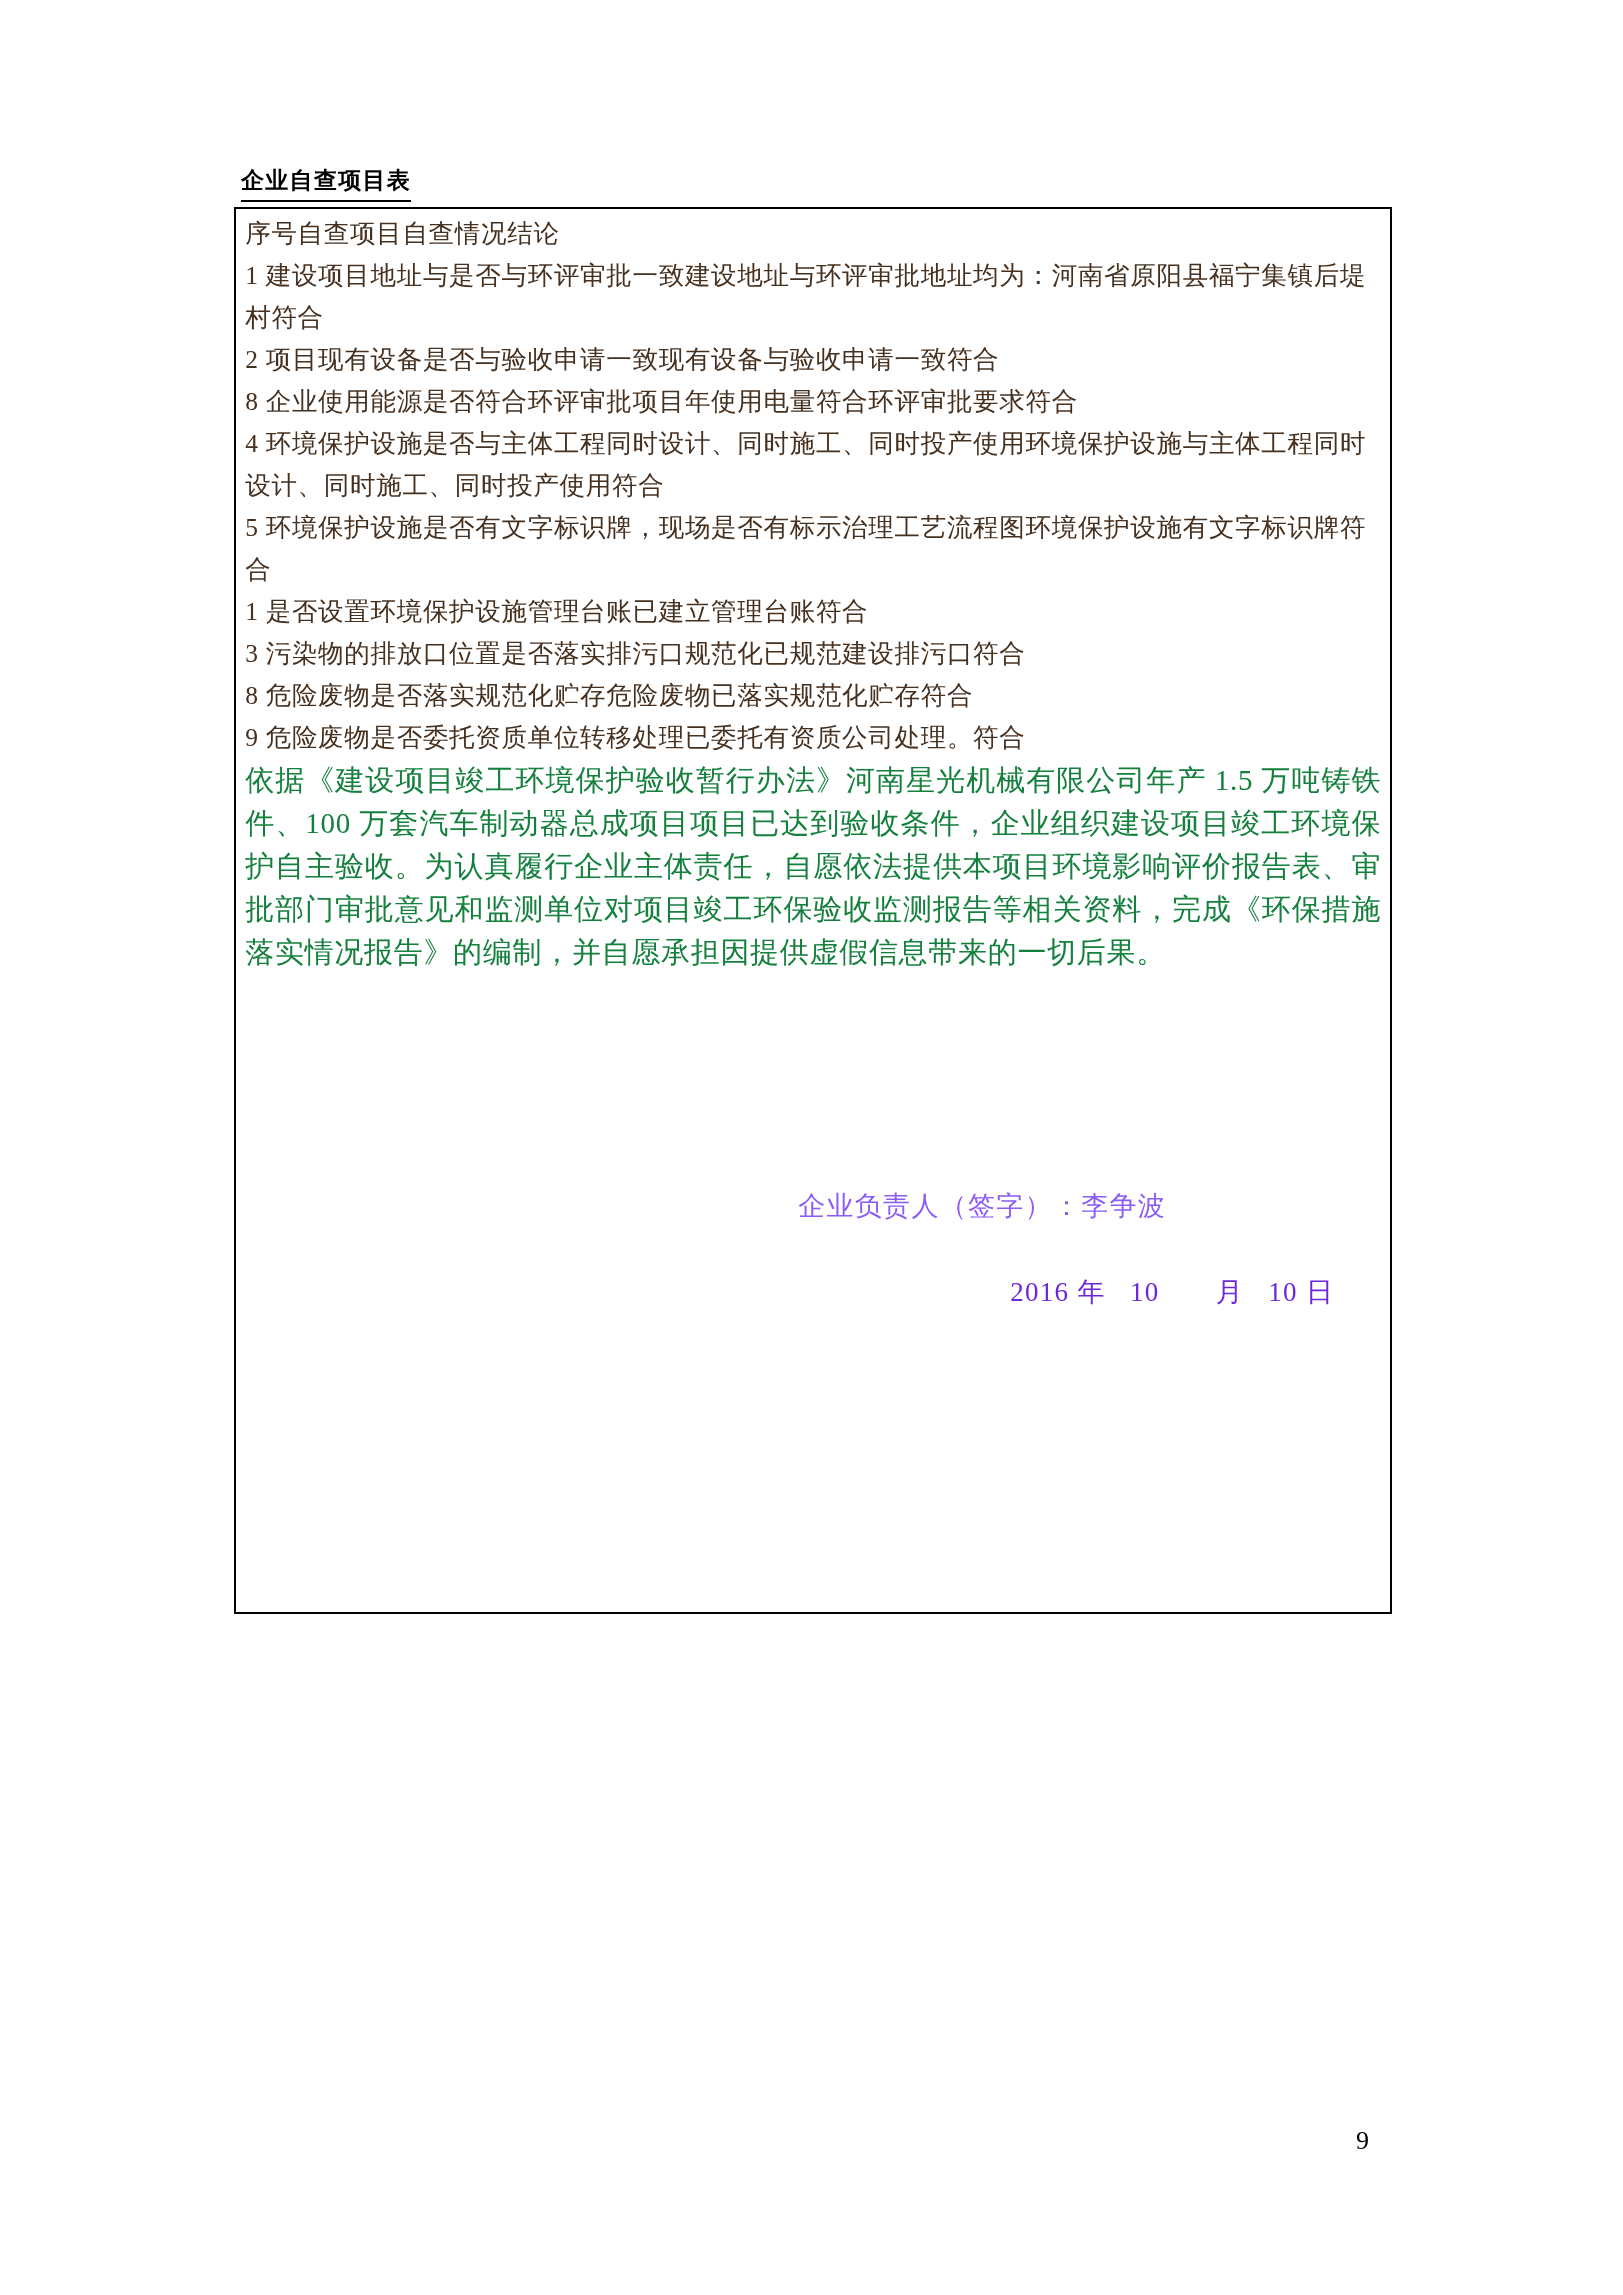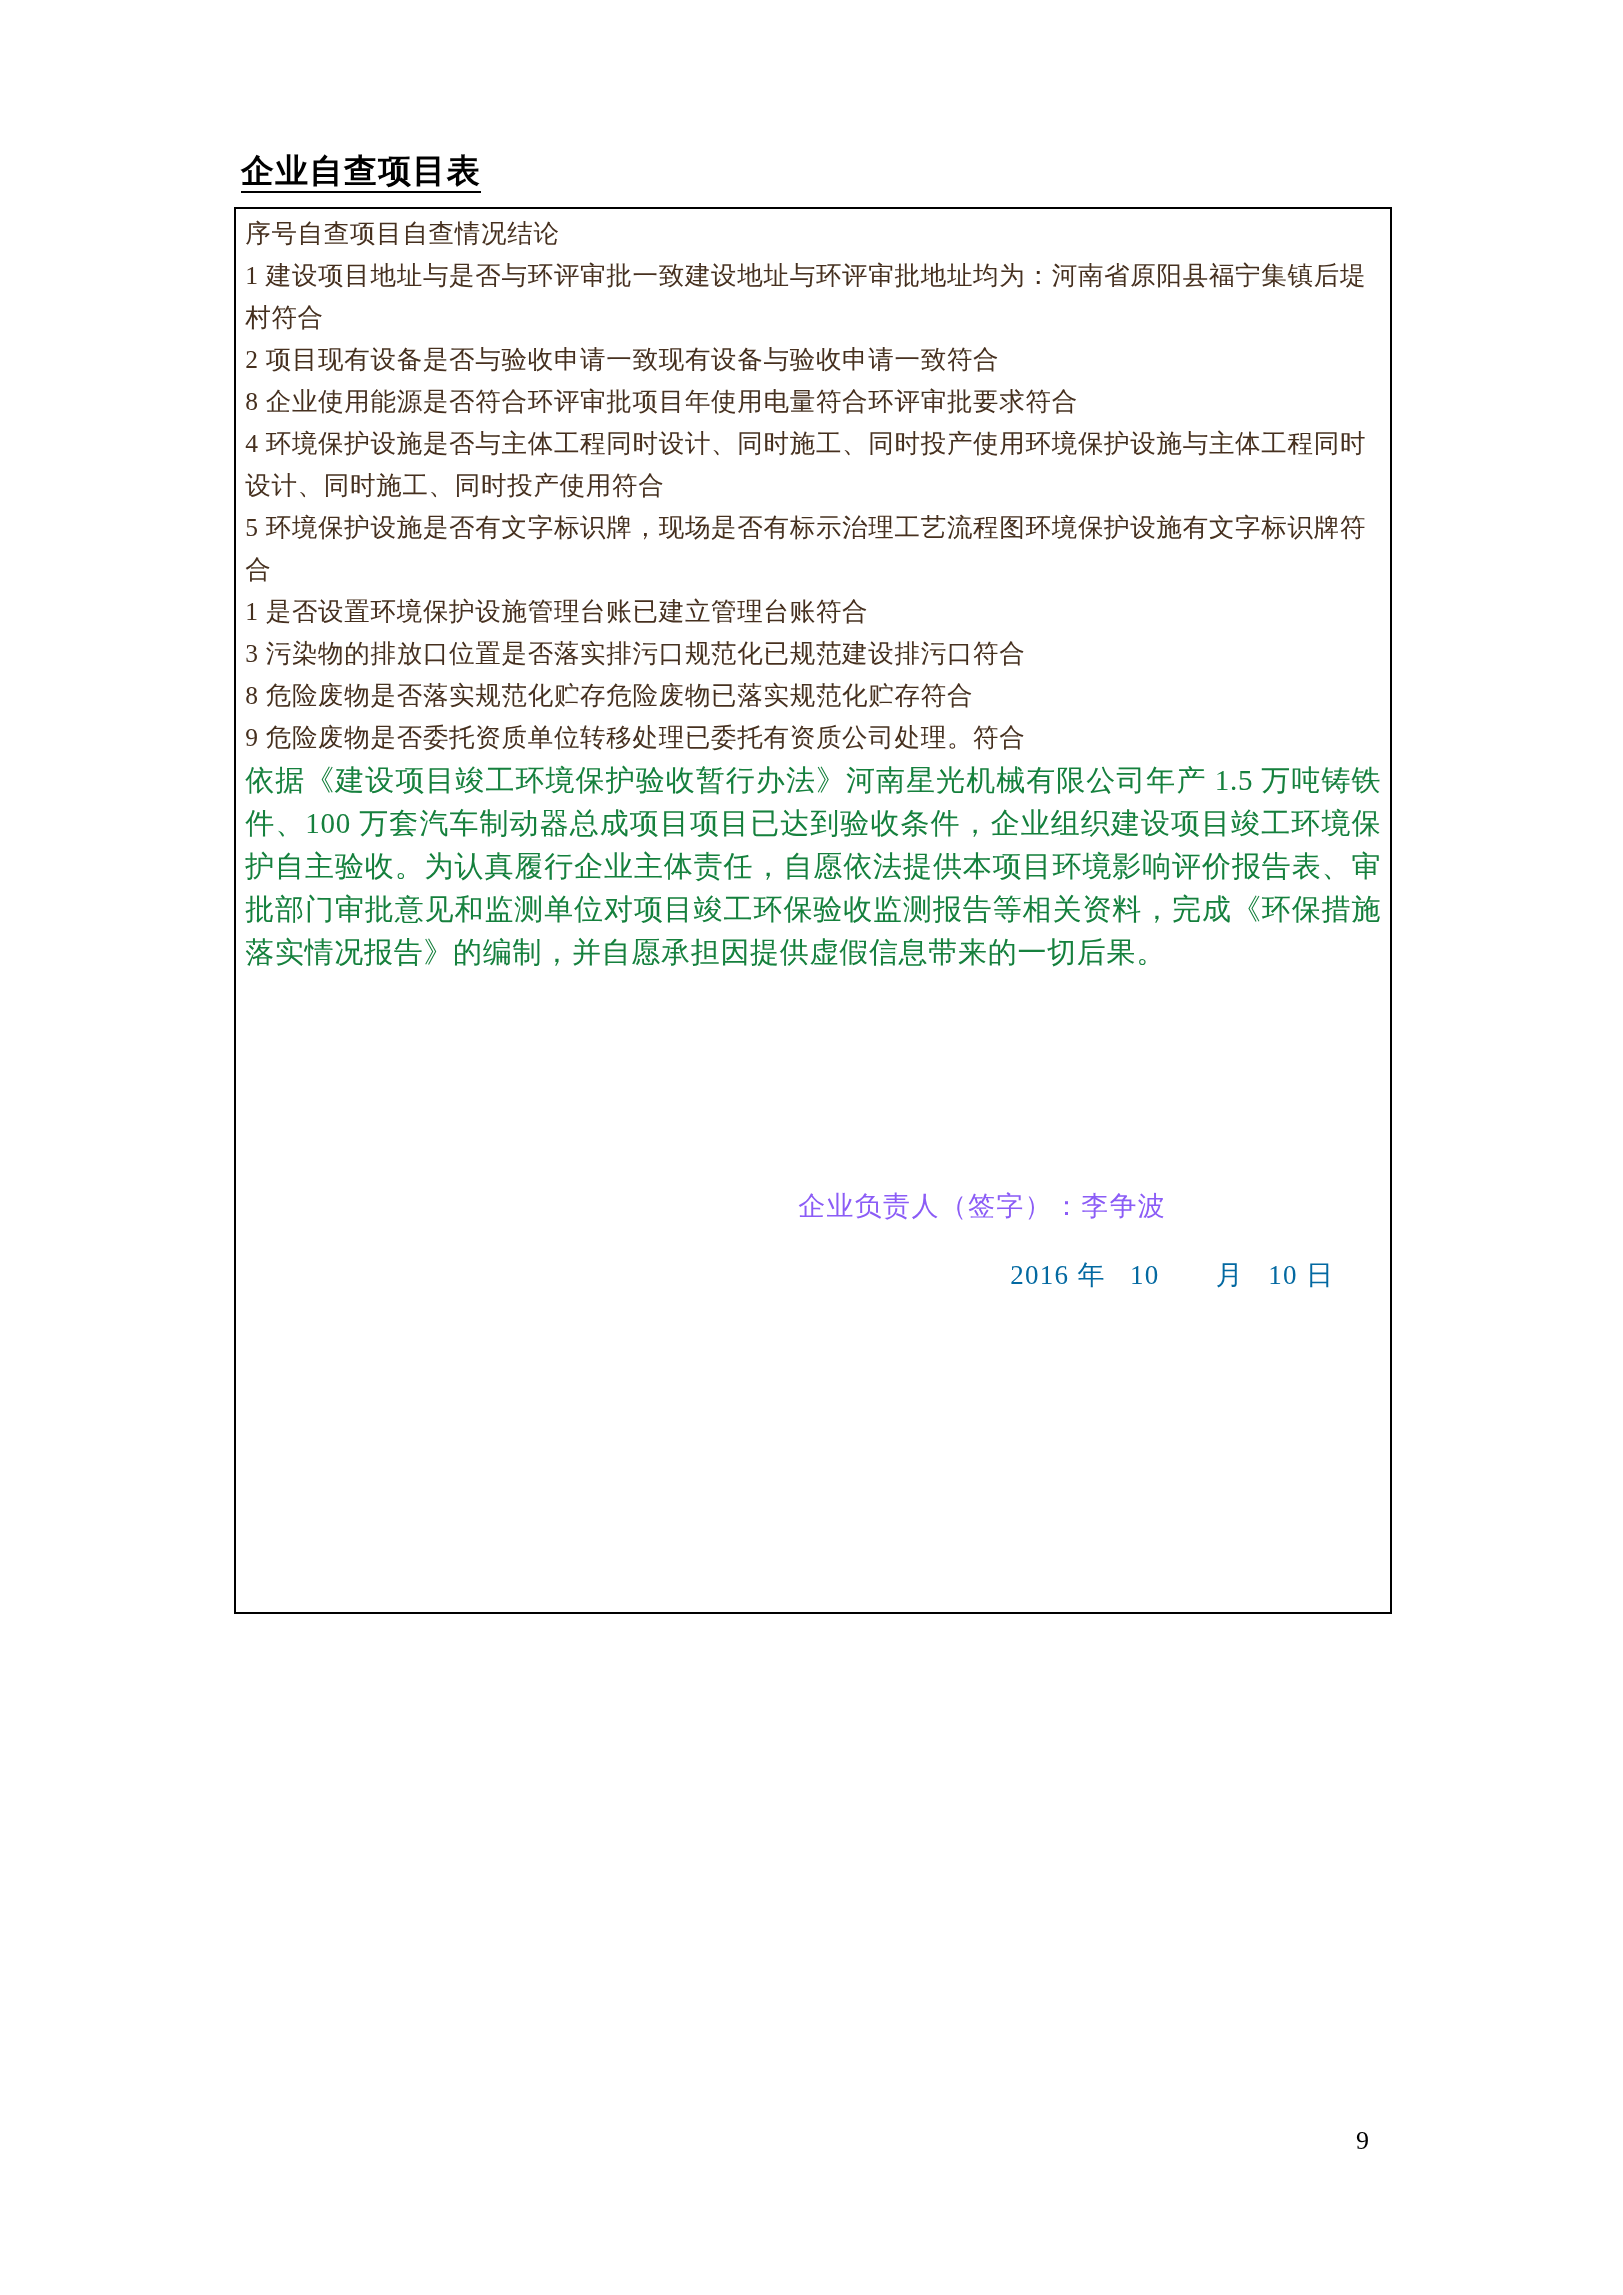--- a/index.html
+++ b/index.html
@@ -11,23 +11,23 @@
     position: relative;
     width: 1623px;
     height: 2295px;
     background: #ffffff;
     font-family: "Liberation Serif", "DejaVu Serif", serif;
     overflow: hidden;
   }
   .page-title {
     position: absolute;
     left: 241px;
-    top: 152px;
+    top: 161px;
     font-family: "Liberation Sans", "DejaVu Sans", sans-serif;
-    font-size: 33px;
+    font-size: 23px;
     font-weight: bold;
     color: #000000;
     letter-spacing: 1.3px;
     line-height: 38px;
     border-bottom: 2.6px solid #000000;
     padding-bottom: 1.3px;
   }
   .selfcheck-box {
     position: absolute;
     left: 234px;
@@ -53,24 +53,24 @@
   }
   .signature-line {
     margin-top: 211px;
     margin-left: 553px;
     font-size: 27px;
     color: #8b5cf6;
     letter-spacing: 1.3px;
     line-height: 43px;
   }
   .date-line {
-    margin-top: 26px;
+    margin-top: 43px;
     margin-left: 765px;
     font-size: 27px;
-    color: #0369a1;
+    color: #6d28d9;
     letter-spacing: 1.3px;
     line-height: 43px;
     white-space: pre;
   }
   .page-number {
     position: absolute;
     left: 1356px;
     top: 2126px;
     font-size: 26px;
     color: #000000;

